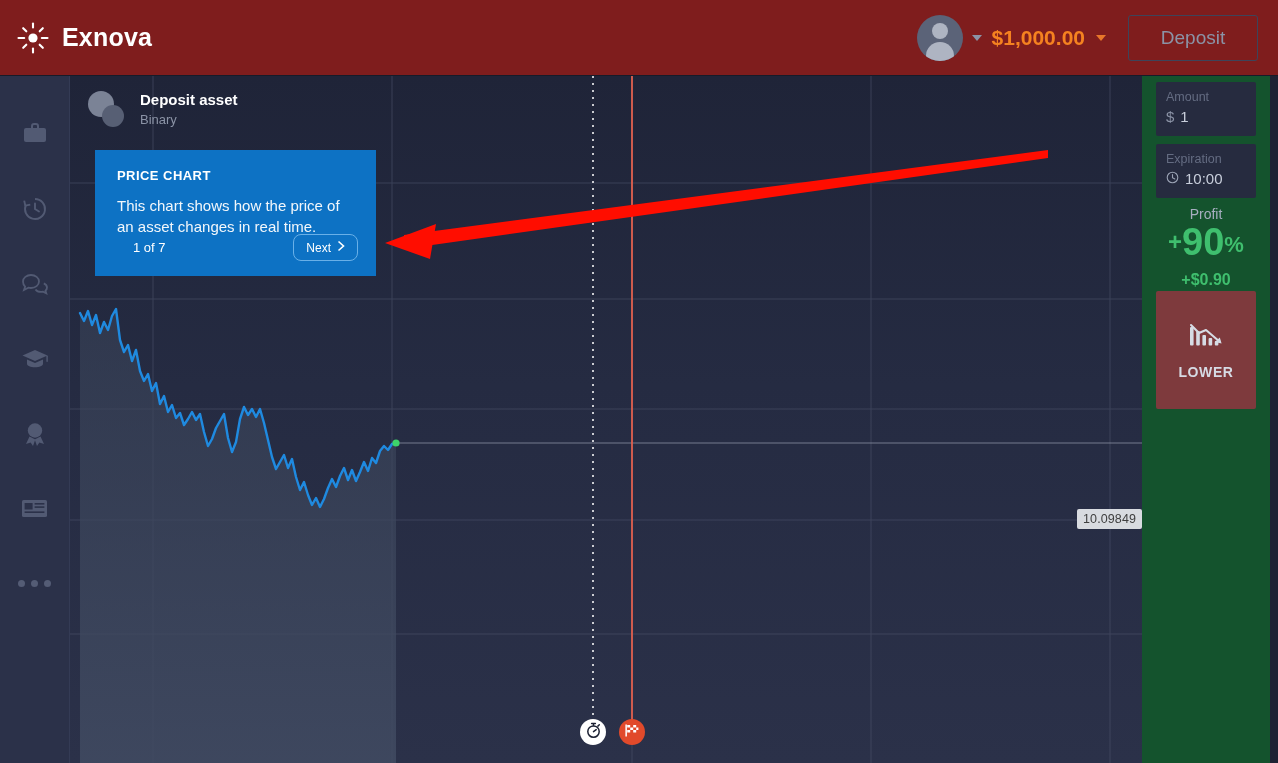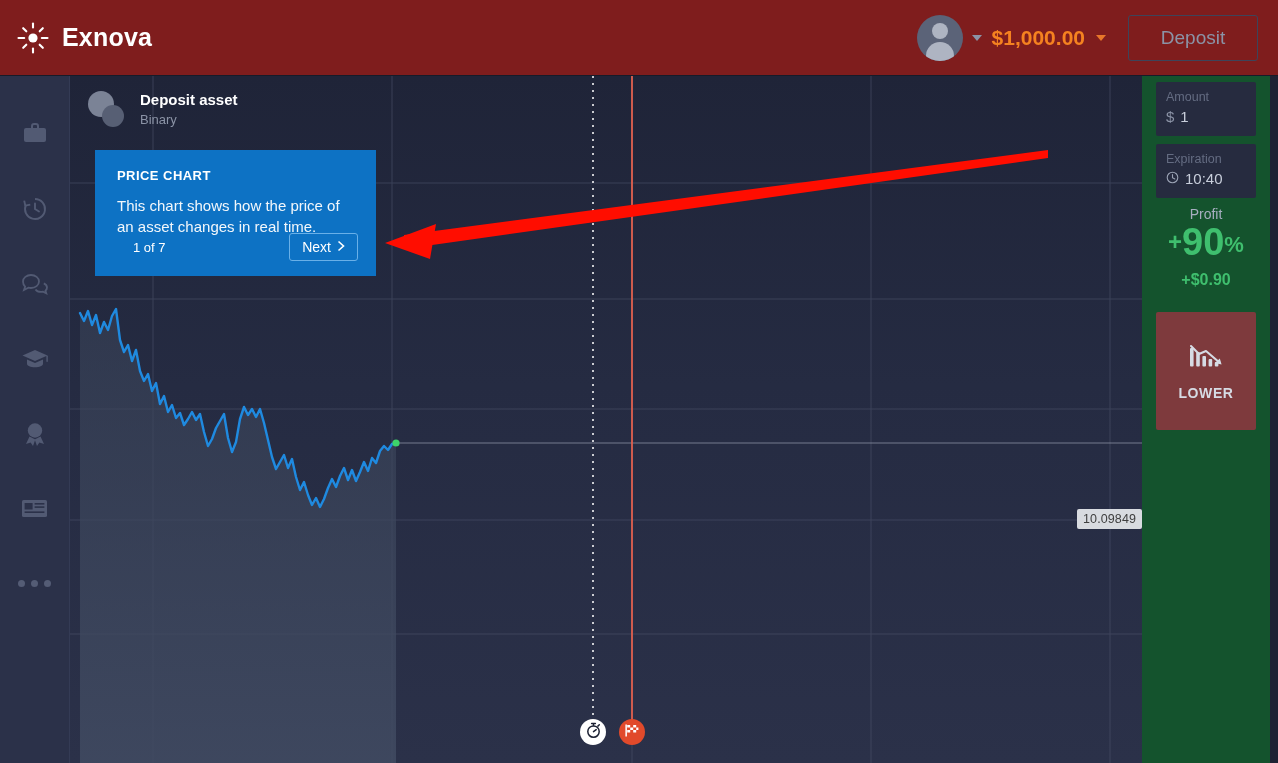--- a/index.html
+++ b/index.html
@@ -106,22 +106,22 @@
     color: #ffffff;
   }
   .tip-title { font-size: 13px; font-weight: bold; letter-spacing: .45px; }
   .tip-body { font-size: 15px; line-height: 21px; margin-top: 12px; color: #f2f7fb; }
   .tip-foot {
     position: absolute; left: 38px; right: 18px; bottom: 15px;
     display: flex; align-items: center; justify-content: space-between;
   }
   .tip-count { font-size: 13px; color: #ffffff; }
   .tip-next {
-    border: 1px solid #69b0e8; border-radius: 3px; background: transparent;
-    color: #ffffff; font-size: 14px; padding: 5px 12px; cursor: pointer;
+    border: 1px solid #69b0e8; border-radius: 8px; background: transparent;
+    color: #ffffff; font-size: 12px; padding: 5px 12px; cursor: pointer;
     font-family: "Liberation Sans", sans-serif;
     display: flex; align-items: center; gap: 6px;
   }
 
   
   .price-tag {
     position: absolute; right: 8px; top: 433px;
     background: #d8dbe0; color: #404040;
     font-size: 12.5px; padding: 3px 6px; border-radius: 2px;
     z-index: 9; letter-spacing: .1px;
@@ -158,21 +158,21 @@
   .profit-cash { text-align: center; color: #3fbf6e; font-size: 16px; font-weight: bold; margin-top: 4px; }
 
   .trade-btn {
     width: 100px; height: 118px; border: none; border-radius: 2px;
     display: flex; flex-direction: column; align-items: center; justify-content: center;
     gap: 14px; cursor: pointer; margin-top: 12px;
     font-family: "Liberation Sans", sans-serif;
   }
   .trade-btn .lbl { color: #d6dbe4; font-size: 14px; font-weight: bold; letter-spacing: .6px; }
   .btn-higher { background: #1f6b43; }
-  .btn-lower { background: #7e3a3d; margin-top: 23px; }
+  .btn-lower { background: #7e3a3d; margin-top: 2px; }
 
   
   .annot { position: absolute; left: 0; top: 0; width: 1278px; height: 763px; pointer-events: none; z-index: 30; }
 </style>
 </head>
 <body>
 
 <div id="app">
 
   <div class="header">
@@ -370,21 +370,21 @@
 
     <div class="field">
       <div class="f-label">Expiration</div>
       <div class="f-value">
         <span>
           <svg width="13" height="13" viewBox="0 0 13 13" fill="none" stroke="#9aa2b4" stroke-width="1.1">
             <circle cx="6.5" cy="6.5" r="5.3"></circle>
             <polyline points="6.5,3.5 6.5,6.7 8.8,7.9" stroke-linecap="round"></polyline>
           </svg>
         </span>
-        <span>10:40</span>
+        <span>10:00</span>
       </div>
     </div>
 
     <div class="profit-label">Profit</div>
     <div class="profit-big">
       <span class="sign">+</span><span>90</span><span class="pct">%</span>
     </div>
     <div class="profit-cash">+$0.90</div>
 
 

